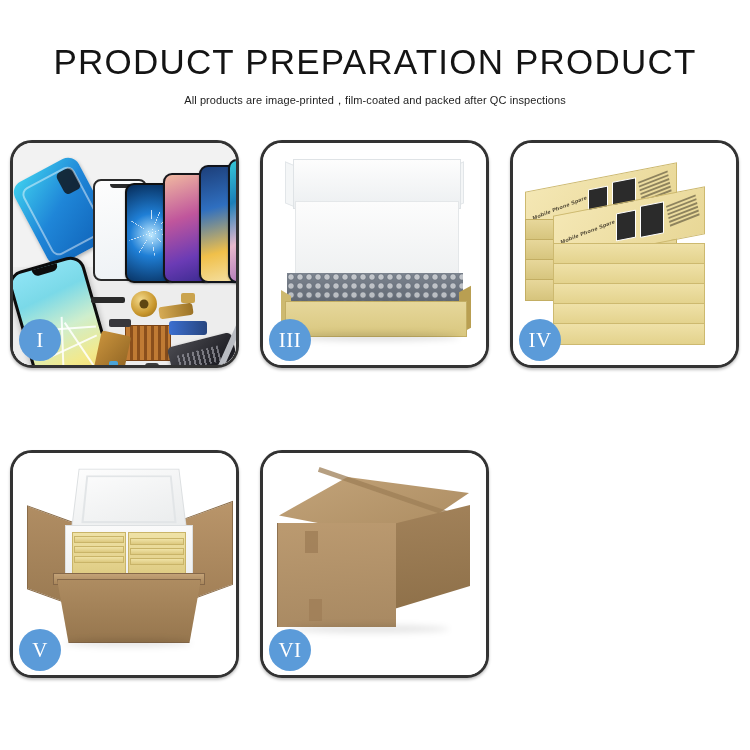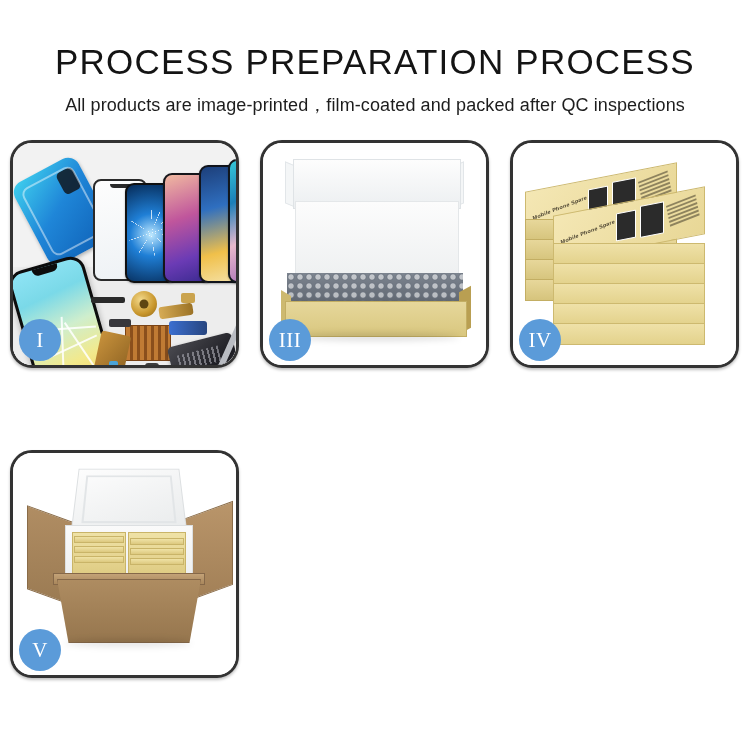--- a/index.html
+++ b/index.html
@@ -16,21 +16,21 @@
   .header{position:absolute;left:0;top:0;width:750px;text-align:center;}
   .title{
     margin:0;padding-top:42px;
     font-size:35px;letter-spacing:1.2px;
     font-weight:400;color:#141414;
     font-family:"Liberation Sans", sans-serif;
     white-space:nowrap;
   }
   .subtitle{
     margin:0;padding-top:11px;
-    font-size:18px;color:#1d1d1d;font-weight:400;
+    font-size:11px;color:#1d1d1d;font-weight:400;
     letter-spacing:.1px;white-space:nowrap;
   }
 
   
   .grid{
     position:absolute;left:10px;top:140px;
     width:730px;height:538px;
     display:grid;
     grid-template-columns:229px 229px 229px;
     grid-template-rows:228px 228px;
@@ -253,21 +253,21 @@
   .p6 .tp2{left:46px;top:146px;width:13px;height:22px;}
   .p6 .shadow{position:absolute;left:26px;top:172px;width:160px;height:8px;
     background:rgba(0,0,0,.1);filter:blur(3px);border-radius:50%;}
 </style>
 </head>
 <body>
 
 <div class="page">
 
   <div class="header">
-    <h1 class="title">PROCESS PREPARATION PROCESS</h1>
+    <h1 class="title">PRODUCT PREPARATION PRODUCT</h1>
     <p class="subtitle">All products are image-printed，film-coated and packed after QC inspections</p>
   </div>
 
   <div class="grid">
 
     <div class="card">
       <div class="photo p1">
         <div class="bgband"></div>
         <div class="cover">
           <div class="cover-cam"></div>
@@ -394,15 +394,27 @@
           <div class="ybox" style="left:64px;top:22px;width:52px;height:5px;"></div>
           <div class="ybox" style="left:64px;top:32px;width:52px;height:5px;"></div>
         </div>
         <div class="cfrim"></div>
         <div class="cf"></div>
         <div class="shadow"></div>
       </div>
       <div class="badge">V</div>
     </div>
 
+    <div class="card">
+      <div class="photo p6">
+        <div class="top"></div>
+        <div class="seam"></div>
+        <div class="side"></div>
+        <div class="front"></div>
+        <div class="tp tp1"></div>
+        <div class="tp tp2"></div>
+        <div class="shadow"></div>
+      </div>
+      <div class="badge">VI</div>
+    </div>
 
   </div>
 </div>
 
 </body></html>

